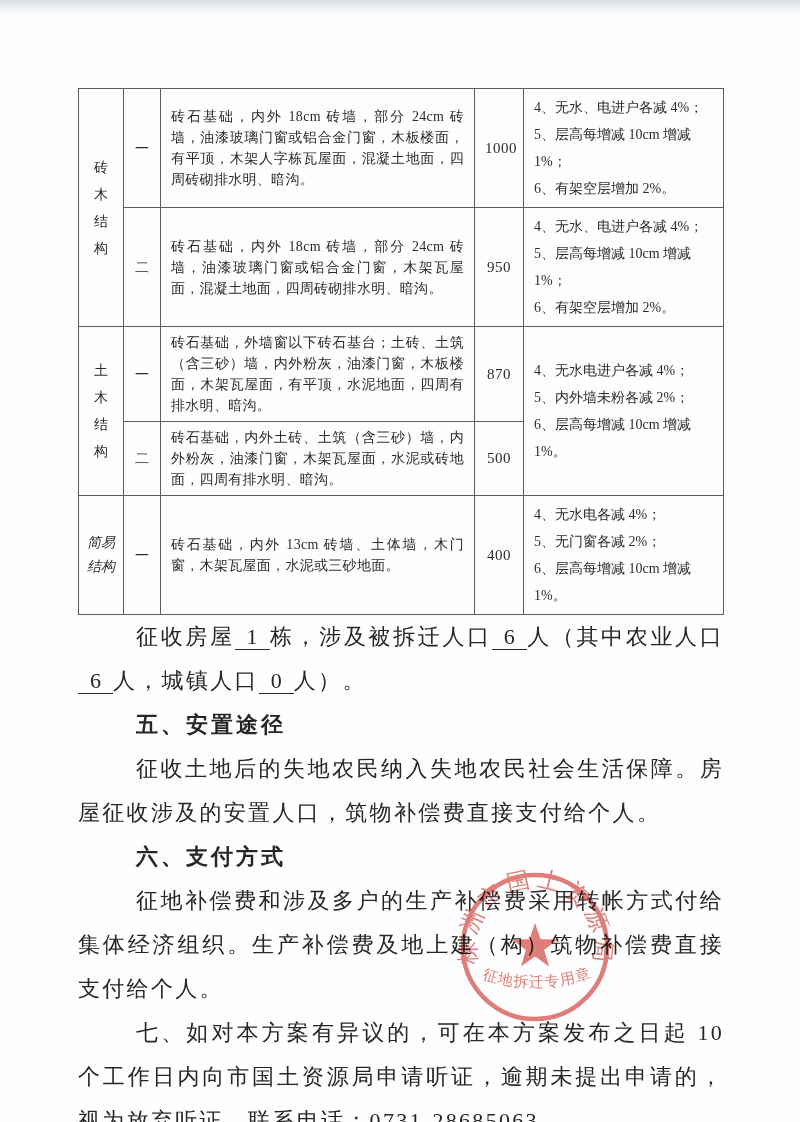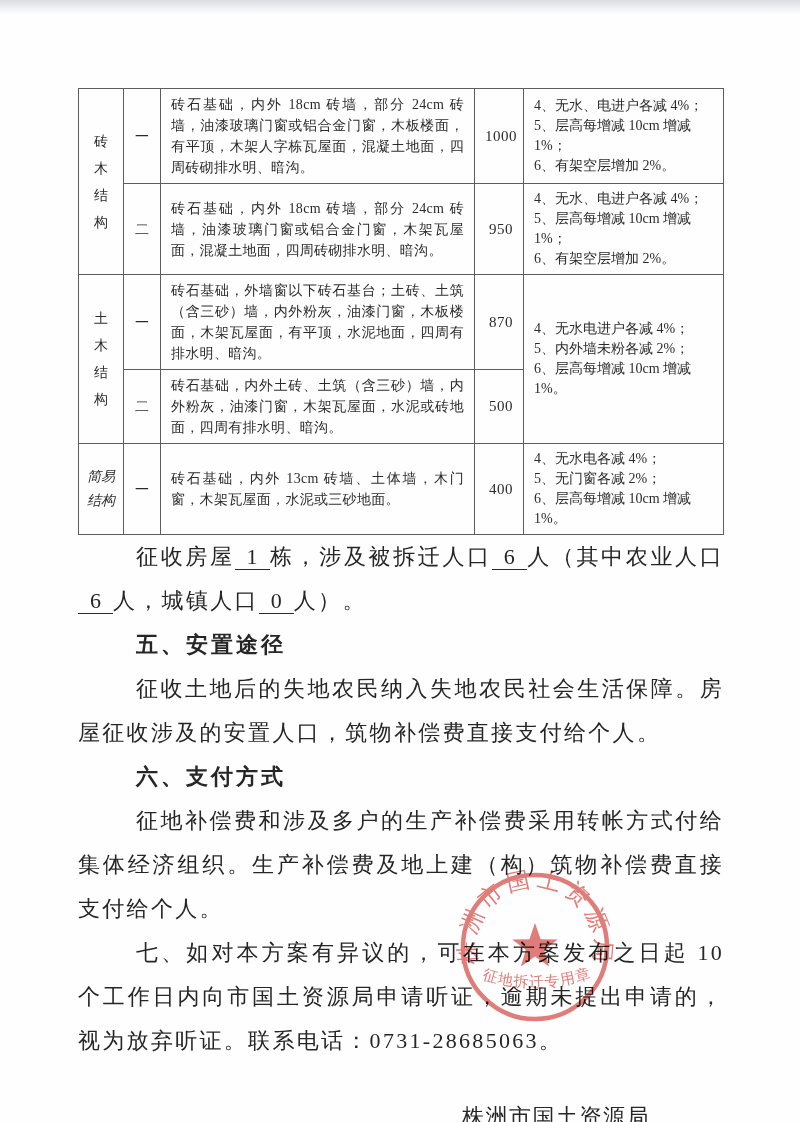--- a/index.html
+++ b/index.html
@@ -35,22 +35,22 @@
   td.struct{
     text-align:center;
     padding:4px 13px;
     word-break:break-all;
     line-height:27px;
     letter-spacing:0;
   }
   td.struct.two{padding:4px 6px;line-height:24px;font-style:italic;}
   td.grade{text-align:center;padding:2px;}
   td.desc{text-align:justify;letter-spacing:.3px;}
-  td.price{text-align:right;font-size:15px;letter-spacing:.5px;}
-  td.notes{white-space:pre-line;line-height:20px;padding:4px 6px;}
+  td.price{text-align:center;font-size:15px;letter-spacing:.5px;}
+  td.notes{white-space:pre-line;line-height:27px;padding:4px 6px;}
   
   .body-text{
     width:646px;
     margin:0 0 0 78px;
     font-size:22px;
     line-height:44px;
     letter-spacing:2.3px;
     text-align:justify;
   }
   .body-text p{margin:0;text-indent:58px;}

